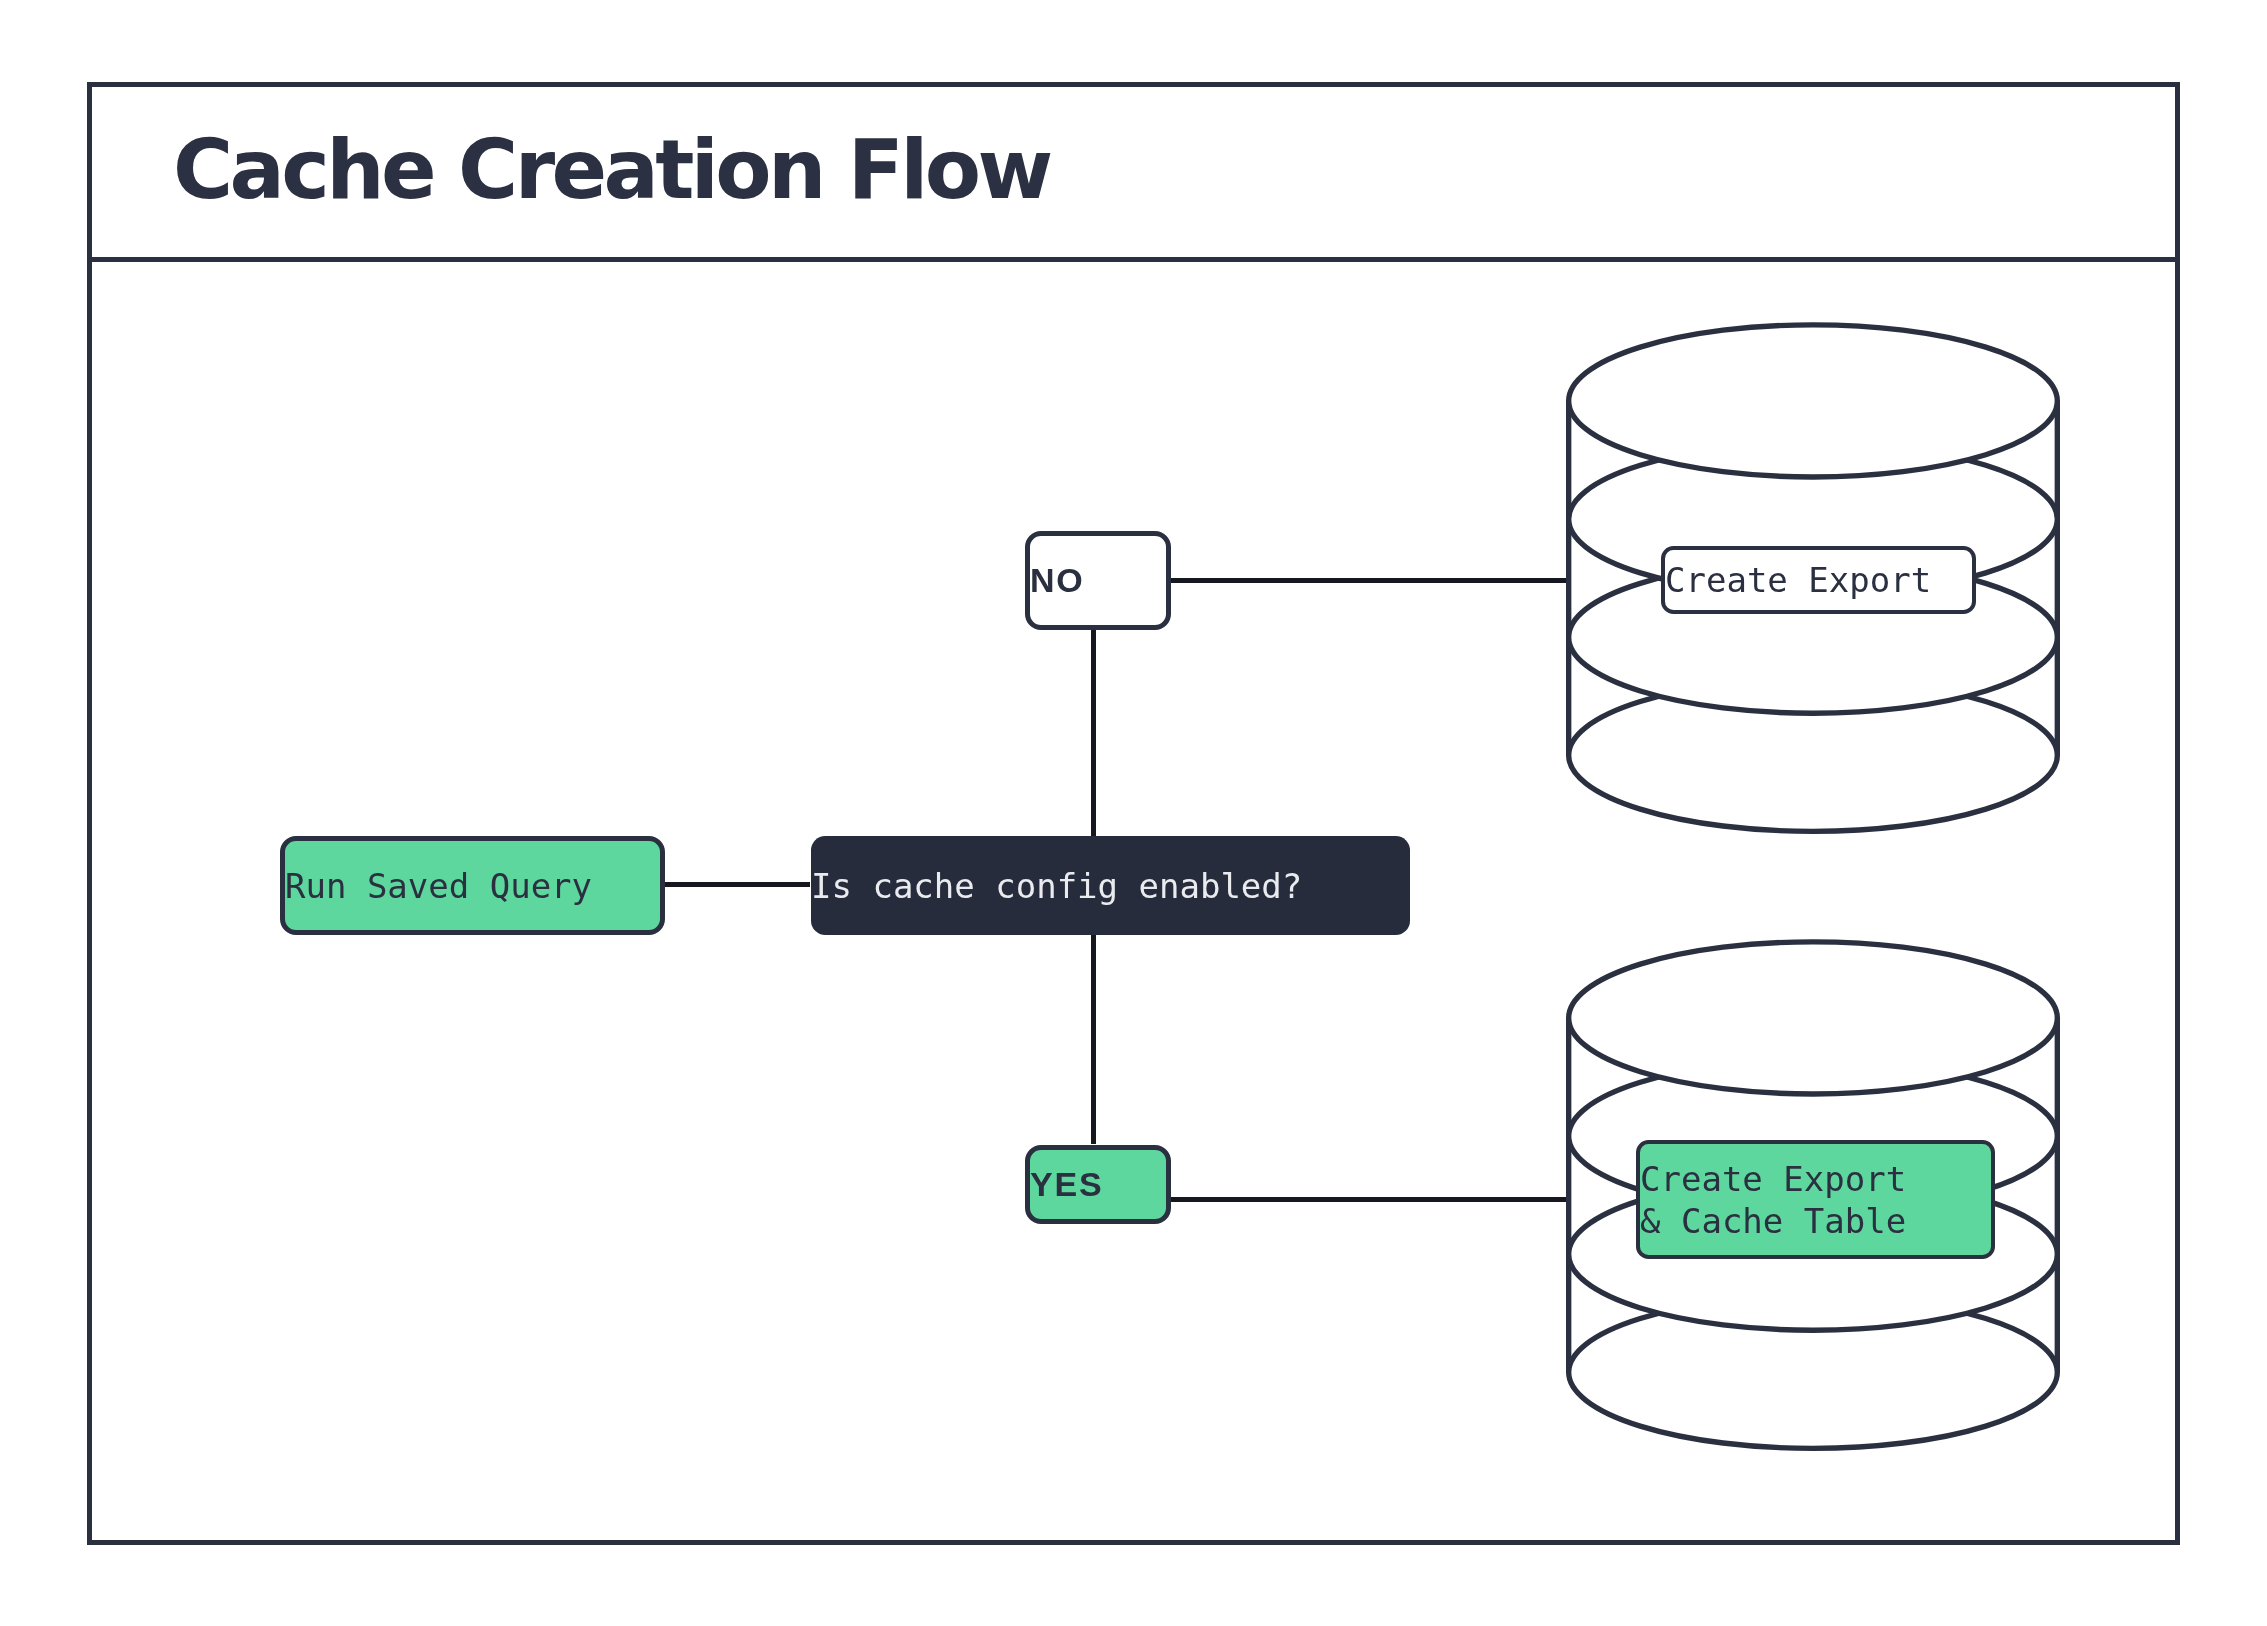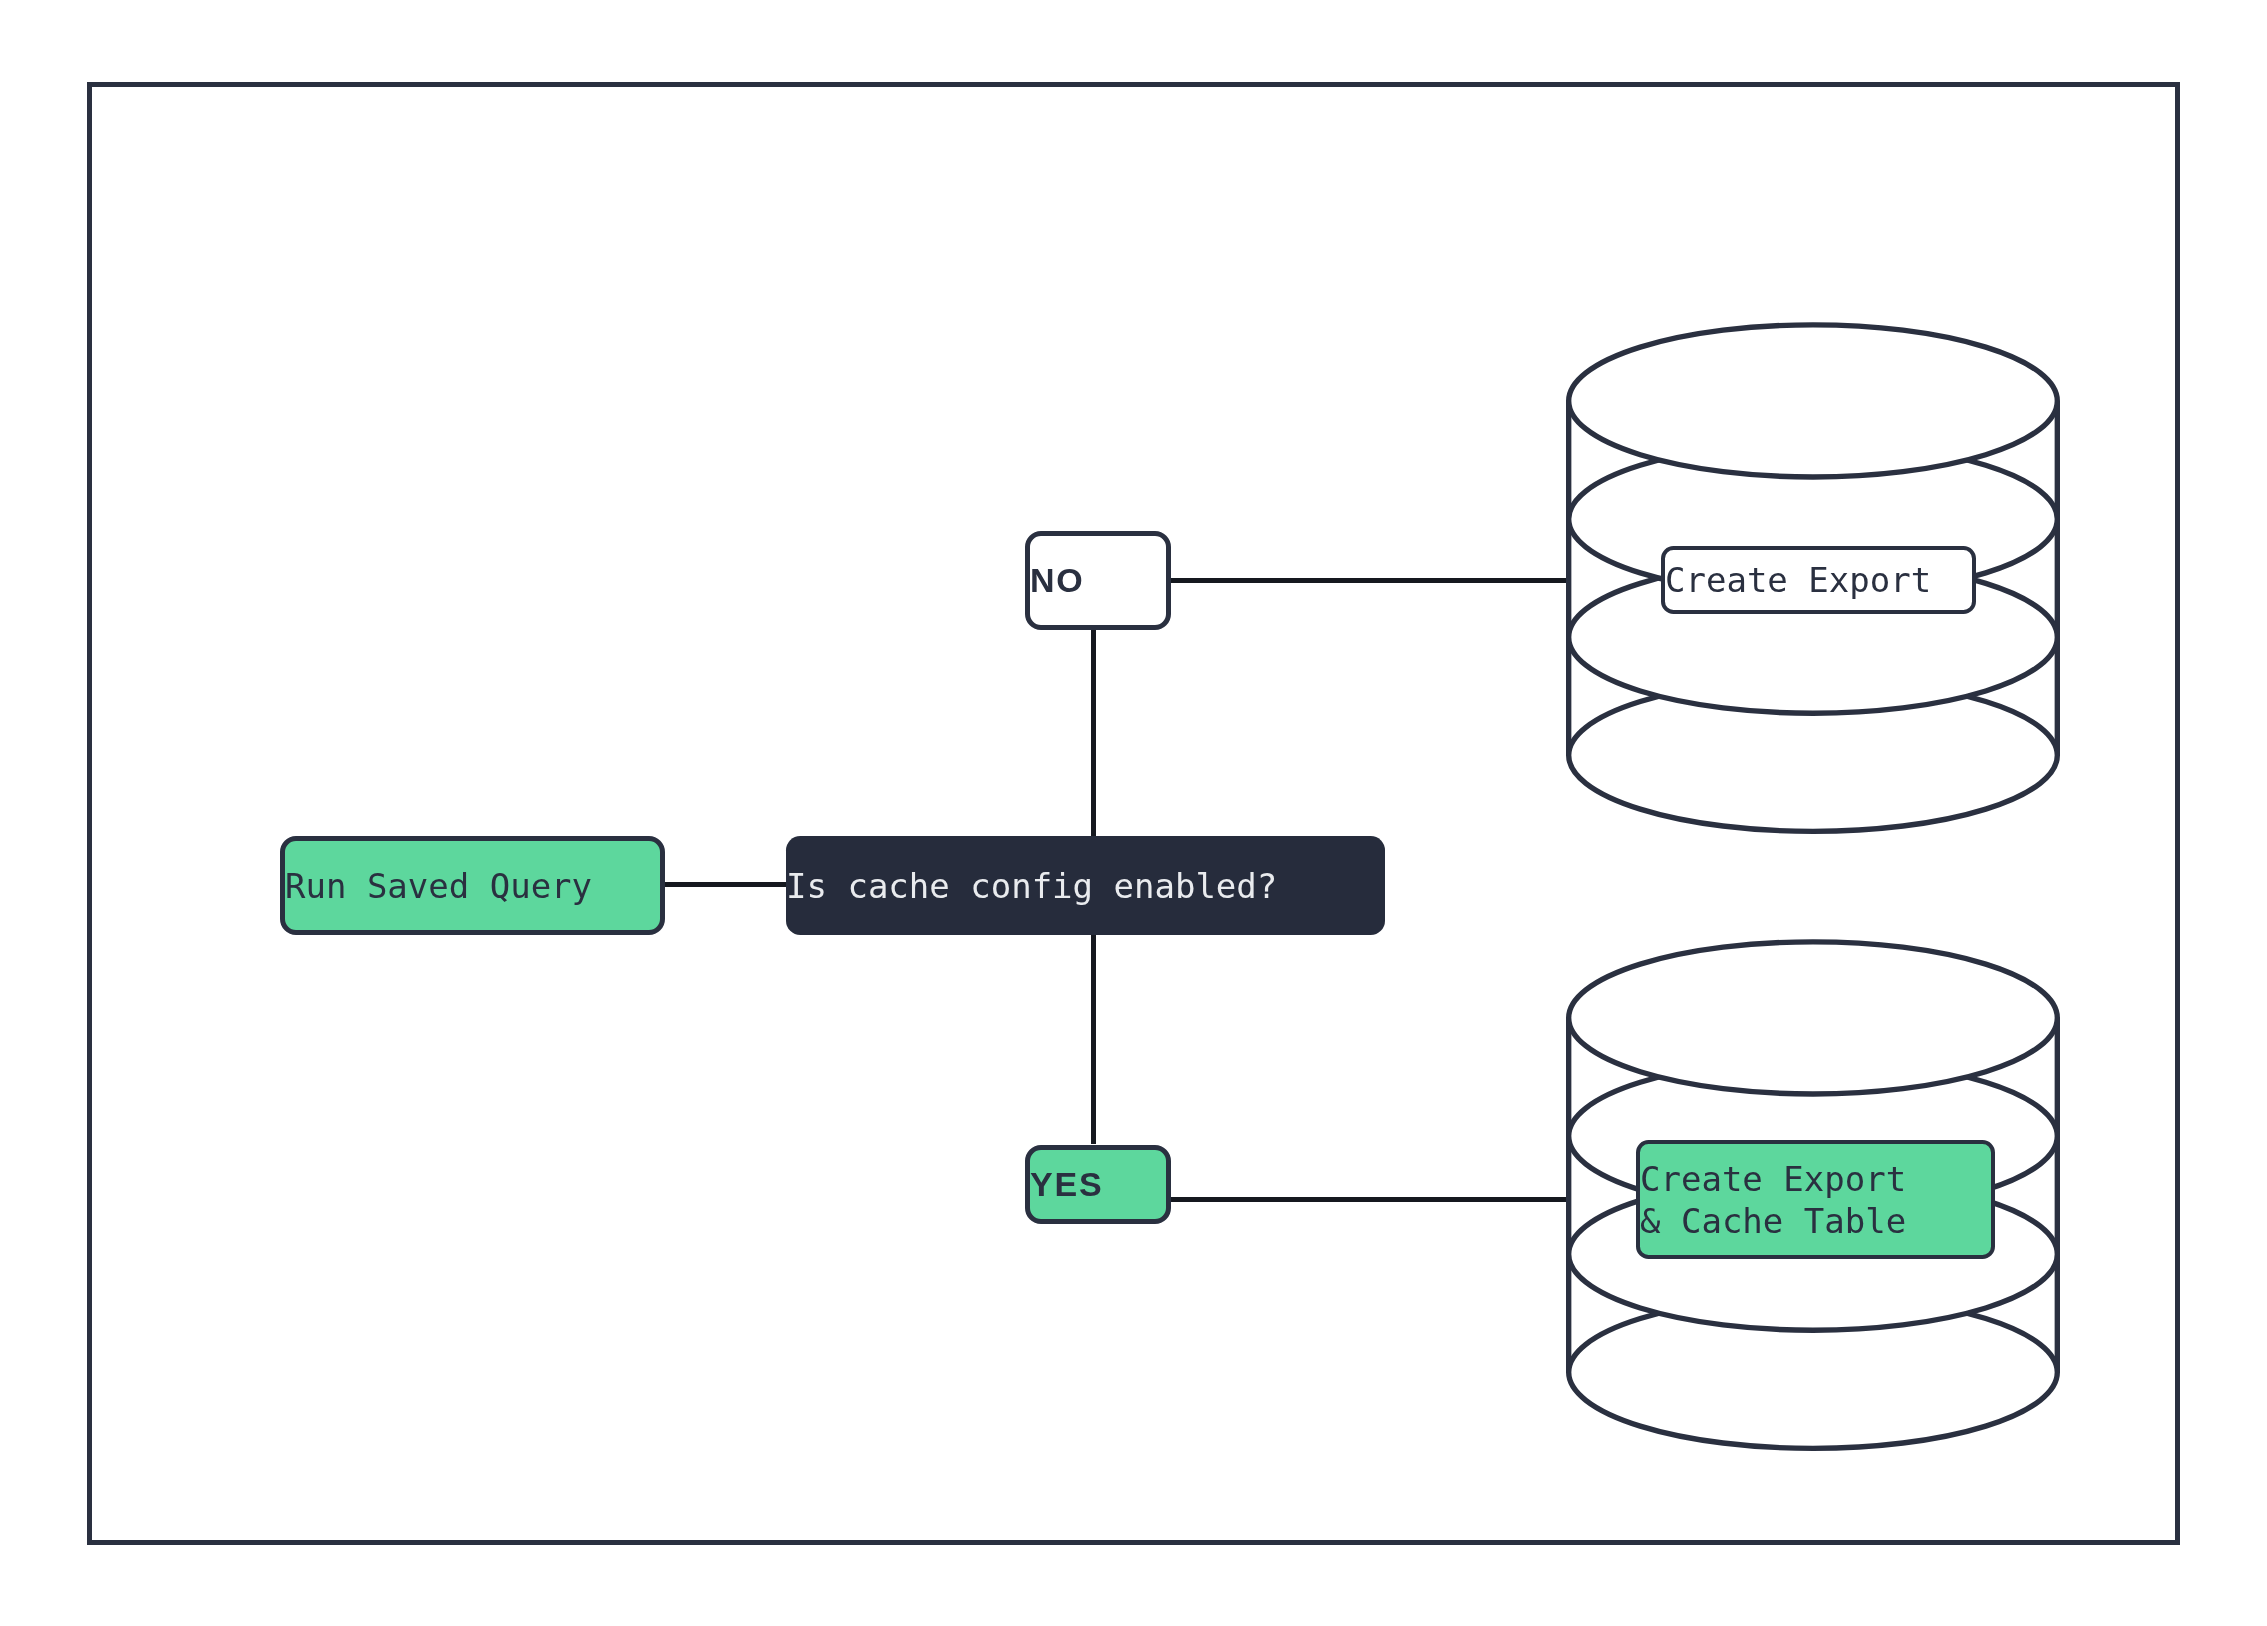--- a/index.html
+++ b/index.html
@@ -86,20 +86,23 @@
     background: #15181f;
   }
   .dbicon { position: absolute; }
 </style>
 </head>
 <body>
 
 <div class="canvas">
 
   <div class="frame"></div>
+  <div class="title-band">
+    <h1 class="page-title">Cache Creation Flow</h1>
+  </div>
 
   <div class="edge" style="left:665px; top:882px; width:145px; height:5.4px;"></div>
   <div class="edge" style="left:1091px; top:630px; width:5.4px; height:208px;"></div>
   <div class="edge" style="left:1091px; top:932px; width:5.4px; height:212px;"></div>
   <div class="edge" style="left:1171px; top:578px; width:398px; height:5.4px;"></div>
   <div class="edge" style="left:1171px; top:1197px; width:398px; height:5.4px;"></div>
 
   <svg class="dbicon" style="left:1566px; top:322px;" width="494" height="514" viewBox="0 0 552 574">
     <g fill="#ffffff" stroke="#2a3040" stroke-width="6">
       <line x1="3" y1="88" x2="3" y2="484"></line>
@@ -119,21 +122,21 @@
       <ellipse cx="276" cy="352" rx="273" ry="85"></ellipse>
       <ellipse cx="276" cy="220" rx="273" ry="85"></ellipse>
       <ellipse cx="276" cy="88" rx="273" ry="85"></ellipse>
     </g>
   </svg>
 
   <div class="node green" style="left:280px; top:836px; width:385px; height:99px;">
     <span>Run Saved Query</span>
   </div>
 
-  <div class="node dark" style="left:786px; top:836px; width:599px; height:99px;">
+  <div class="node dark" style="left:811px; top:836px; width:599px; height:99px;">
     <span>Is cache config enabled?</span>
   </div>
 
   <div class="node white badge" style="left:1025px; top:531px; width:146px; height:99px;">
     <span>NO</span>
   </div>
 
   <div class="node green badge" style="left:1025px; top:1145px; width:146px; height:79px;">
     <span>YES</span>
   </div>

